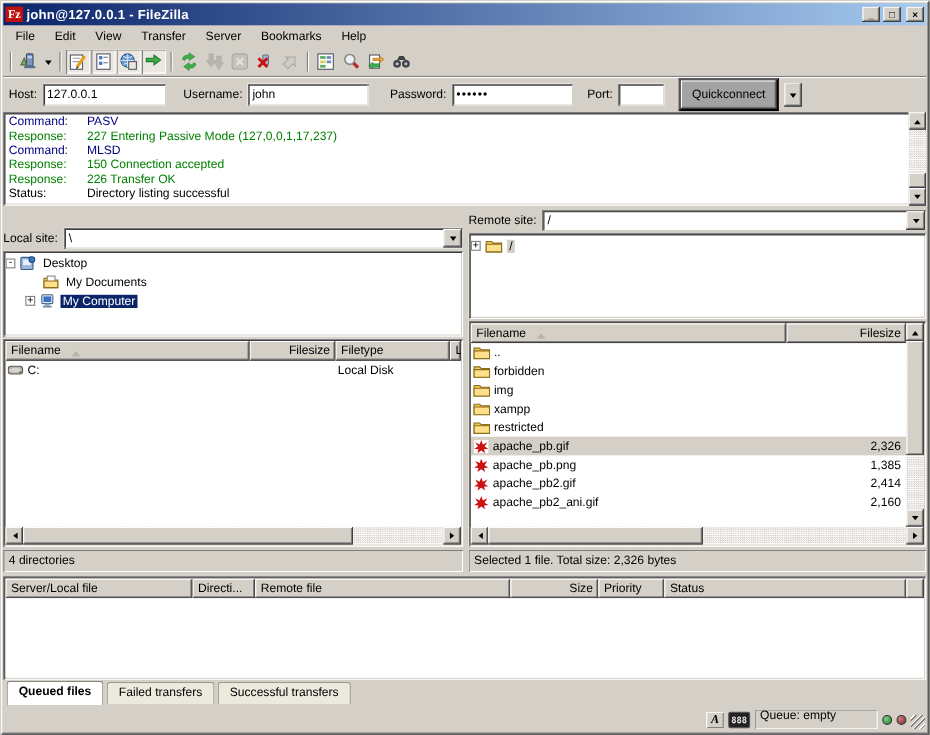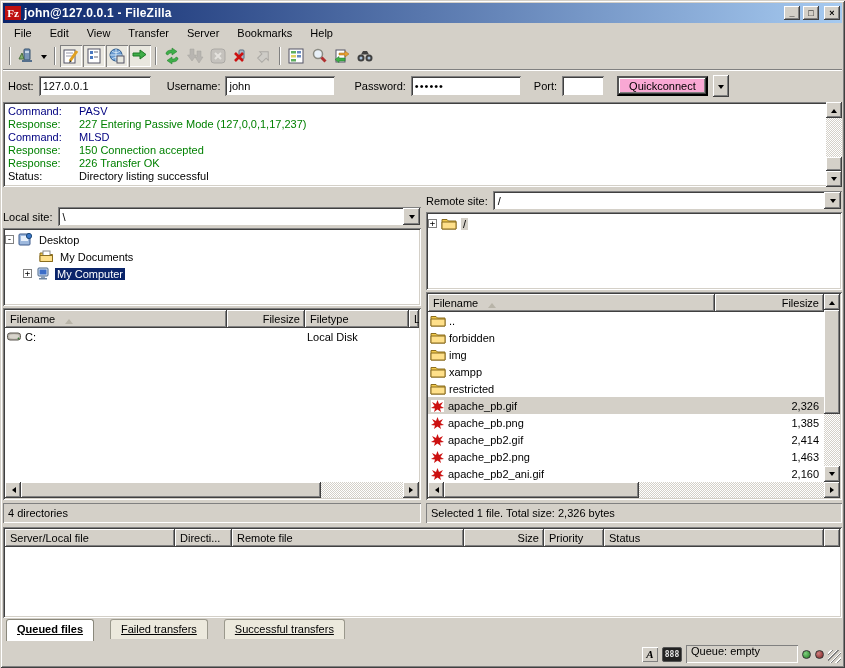--- a/index.html
+++ b/index.html
@@ -41,21 +41,21 @@
   .etched{ height:2px; flex:0 0 2px; border-top:1px solid #808080; border-bottom:1px solid #fff; }
 
   
   .quickconnect{ height:30px; flex:0 0 30px; display:flex; align-items:center; gap:5px; padding:0 5px; }
   .qc-label{ white-space:nowrap; }
   .field{ background:#fff; border:none; height:20px; font:11px "Liberation Sans",sans-serif;
     padding:2px 4px; outline:none;
     box-shadow: inset 1px 1px 0 #808080, inset -1px -1px 0 #d4d0c8,
                 inset 2px 2px 0 #404040, inset -2px -2px 0 #fff; }
   .f-host{ width:112px; } .f-user{ width:110px; margin-right:14px;} .f-pass{ width:110px; margin-right:8px; letter-spacing:1px;} .f-port{ width:42px; margin-right:8px;}
-  .qc-btn{ height:20px; padding:0 10px; background:#f9a8d4; font:11px "Liberation Sans",sans-serif;
+  .qc-btn{ height:30px; padding:0 10px; background:#a3a3a3; font:11px "Liberation Sans",sans-serif;
     box-shadow: inset -1px -1px 0 #404040, inset 1px 1px 0 #fff, inset -2px -2px 0 #808080; }
   .qc-drop{ width:16px; height:22px; display:grid; place-items:center; background:#d4d0c8;
     box-shadow: inset -1px -1px 0 #404040, inset 1px 1px 0 #fff, inset -2px -2px 0 #808080; }
   .spacer-sm{ width:6px; }
 
   .sunken{ box-shadow: inset 1px 1px 0 #808080, inset -1px -1px 0 #fff,
                        inset 2px 2px 0 #404040, inset -2px -2px 0 #d4d0c8; }
 
   
   .log{ height:85px; flex:0 0 85px; background:#fff; display:flex; margin-top:1px; }
@@ -131,21 +131,21 @@
 
   
   .queuebox{ flex:1; display:flex; flex-direction:column; background:#fff; margin-top:4px; min-height:0;
     box-shadow: inset 1px 1px 0 #808080, inset -1px -1px 0 #fff,
                 inset 2px 2px 0 #404040, inset -2px -2px 0 #d4d0c8; padding:2px; }
   .q-name{ width:170px; flex:0 0 170px; } .q-dir{ width:57px; flex:0 0 57px; }
   .q-remote{ width:232px; flex:0 0 232px; } .q-size{ width:80px; flex:0 0 80px; }
   .q-prio{ width:60px; flex:0 0 60px; } .q-status{ width:220px; flex:0 0 220px; } .q-blank{ flex:1; }
   .q-body{ flex:1; background:#fff; }
 
-  .tabs{ height:23px; flex:0 0 23px; display:flex; align-items:flex-start; padding:1px 0 0 3px; gap:16px;text-decoration:underline; }
+  .tabs{ height:23px; flex:0 0 23px; display:flex; align-items:center; padding:1px 0 0 3px; gap:3px; }
   .tab{ height:20px; padding:3px 10px 0 10px; background:#ece9dd; border:1px solid #9a988c; border-bottom:none;
     border-radius:3px 3px 0 0; color:#000; }
   .tab.active{ background:#fff; font-weight:bold; height:22px; position:relative; z-index:2;
     border-color:#8a887c; }
 
   
   .statusbar{ height:22px; flex:0 0 22px; margin-top:2px; display:flex; align-items:center;
     justify-content:flex-end; gap:4px; padding:0 1px; }
   .mini-icon{ height:15px; display:grid; place-items:center; font-size:9px; font-weight:bold; }
   .icon-ascii{ width:16px; background:#d4d0c8; box-shadow: inset 1px 1px 0 #fff, inset -1px -1px 0 #808080;
@@ -580,32 +580,20 @@
                 <div class="fcell c-size-r right">
                     <span>2,414</span>
                   </div>
               </div>
               <div class="file-row">
                 <div class="fcell c-name-r">
                     <svg width="15" height="14" viewBox="0 0 15 14">
                       <rect x="1" y="1" width="13" height="12" fill="#fff"></rect>
                       <path d="M7.5 1 L9 5 L13 3 L10.5 7 L14 9 L10 9.5 L11 13 L7.5 10.5 L4 13 L5 9.5 L1 9 L4.5 7 L2 3 L6 5 Z" fill="#cc1111"></path>
                     </svg>
-                    <span>apache_pb2.png</span>
-                  </div>
-                <div class="fcell c-size-r right">
-                    <span>1,463</span>
-                  </div>
-              </div>
-              <div class="file-row">
-                <div class="fcell c-name-r">
-                    <svg width="15" height="14" viewBox="0 0 15 14">
-                      <rect x="1" y="1" width="13" height="12" fill="#fff"></rect>
-                      <path d="M7.5 1 L9 5 L13 3 L10.5 7 L14 9 L10 9.5 L11 13 L7.5 10.5 L4 13 L5 9.5 L1 9 L4.5 7 L2 3 L6 5 Z" fill="#cc1111"></path>
-                    </svg>
                     <span>apache_pb2_ani.gif</span>
                   </div>
                 <div class="fcell c-size-r right">
                     <span>2,160</span>
                   </div>
               </div>
             </div>
           </div>
           <div class="sb-v">
             <div class="sb-btn">

